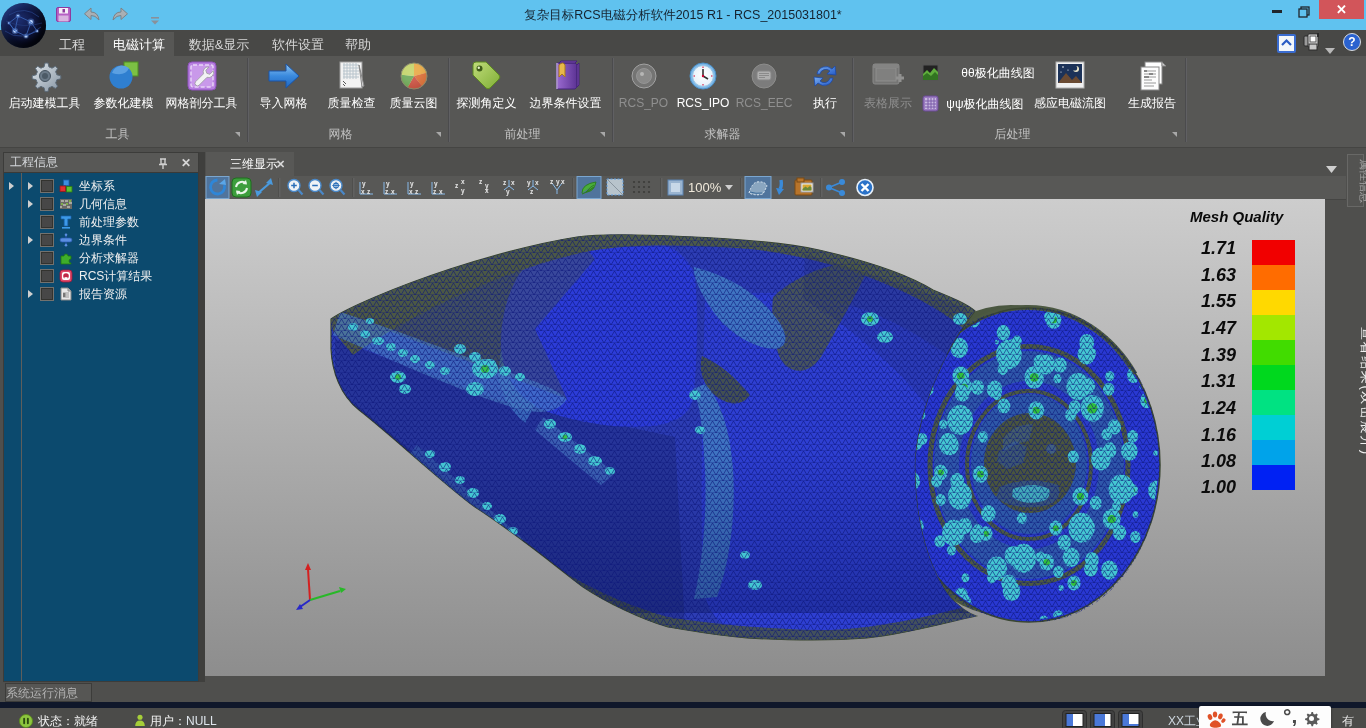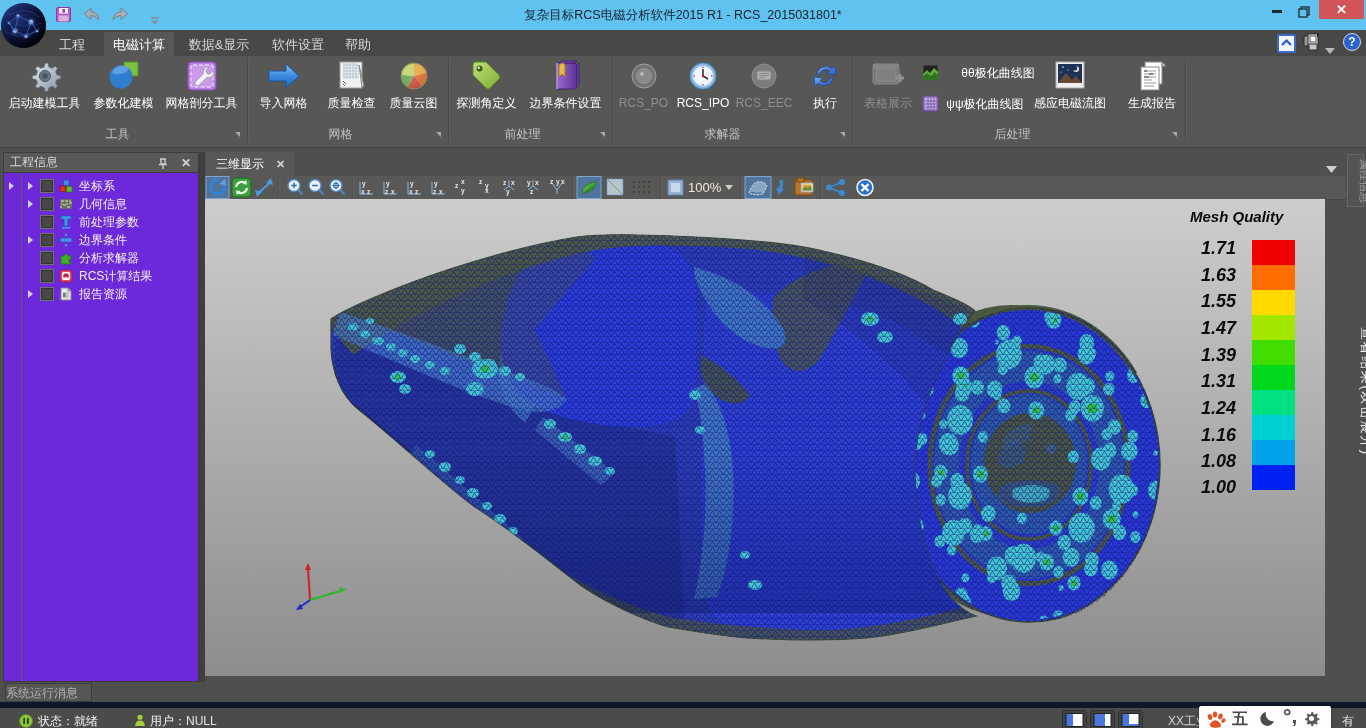--- a/index.html
+++ b/index.html
@@ -22,32 +22,32 @@
 .rbtn{top:58px;text-align:center;color:#fff;font-size:12px;}
 .rbtn .ric{height:36px;margin-bottom:2px;display:flex;align-items:center;justify-content:center;}
 .rbtn .rlb{line-height:14px;}
 .gray{color:#8f8f8f;}
 .glabel{top:126px;height:16px;line-height:16px;text-align:center;color:#c2c2c2;font-size:12px;}
 .gtri{top:132px;width:0;height:0;border-left:5px solid transparent;border-top:5px solid #a8a8a8;}
 .smbtn{height:18px;color:#fff;font-size:12px;line-height:18px;white-space:nowrap;}
 
 #lpanel{left:3px;top:152px;width:196px;height:530px;background:#585856;border:1px solid #3c3c3a;box-sizing:border-box;}
 #lphead{left:3px;top:152px;width:196px;height:20px;line-height:20px;color:#d4d7da;font-size:12px;}
-#ltree{left:4px;top:172px;width:194px;height:508px;background:#6d28d9;border-top:1px solid #3a3a38;}
+#ltree{left:4px;top:172px;width:194px;height:508px;background:#0c4a6e;border-top:1px solid #3a3a38;}
 .trow{position:absolute;left:0;width:194px;height:18px;line-height:18px;color:#efefef;font-size:12px;}
 .texp{position:absolute;top:5px;width:0;height:0;border-top:4px solid transparent;border-bottom:4px solid transparent;border-left:5px solid #cfcfcf;}
 .tchk{position:absolute;left:36px;top:2px;width:12px;height:12px;background:#474747;border:1px solid #72726f;box-shadow:inset 0 0 0 1px #33332f;}
 .ticon{position:absolute;left:55px;top:2px;width:14px;height:14px;}
 .tlabel{position:absolute;left:75px;}
 #sysmsg{left:5px;top:683px;width:87px;height:19px;background:#565654;border:1px solid #3c3c3a;color:#b4b4b4;font-size:12px;line-height:18px;box-sizing:border-box;}
 
 #statusbar{left:0;top:702px;width:1366px;height:26px;background:#4b4b49;border-top:6px solid #0f172a;color:#f2f2f2;font-size:12px;}
 
 #main{left:203px;top:152px;width:1143px;height:530px;background:#4f4f4d;}
-#vtab{left:206px;top:152px;width:88px;height:24px;background:#585856;color:#fff;font-size:12px;line-height:24px;text-align:left;padding-left:10px;box-sizing:border-box;}
+#vtab{left:206px;top:152px;width:88px;height:24px;background:#585856;color:#fff;font-size:12px;line-height:24px;text-align:left;padding-left:24px;box-sizing:border-box;}
 #vtoolbar{left:205px;top:176px;width:1141px;height:23px;background:#585856;border-bottom:1px solid #454543;}
 #canvas{left:205px;top:199px;width:1120px;height:477px;background:linear-gradient(#cdcdcd,#8d8d8d);overflow:hidden;}
 
 #rstrip{left:1346px;top:152px;width:20px;height:530px;background:#4f4f4d;}
 </style>
 </head>
 <body>
 <div class="abs" id="titlebar"></div>
 <div class="abs" id="title">复杂目标RCS电磁分析软件2015 R1 - RCS_2015031801*</div>
 <div class="abs" id="logo">

